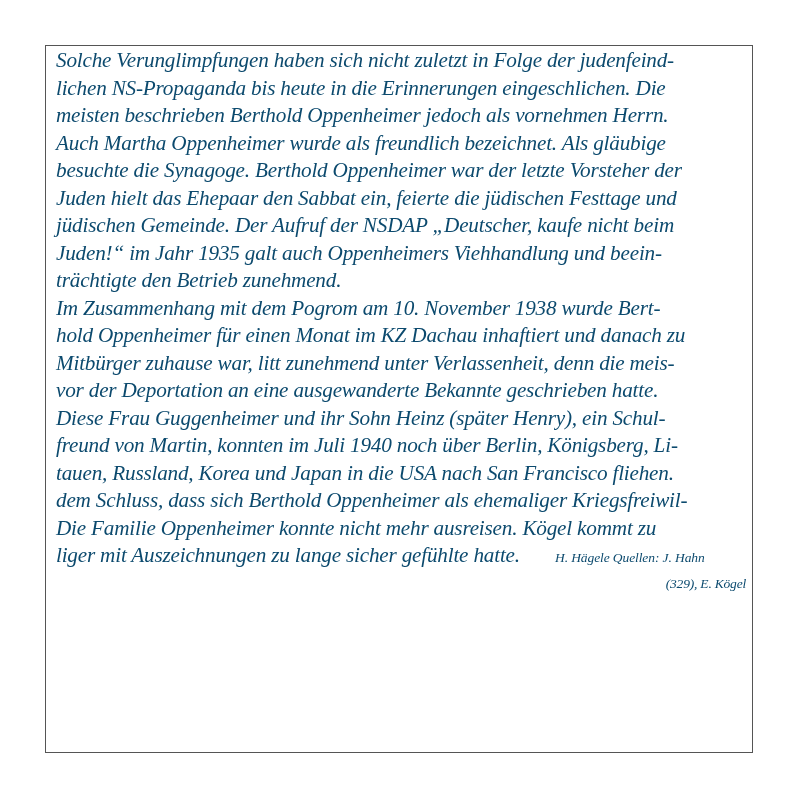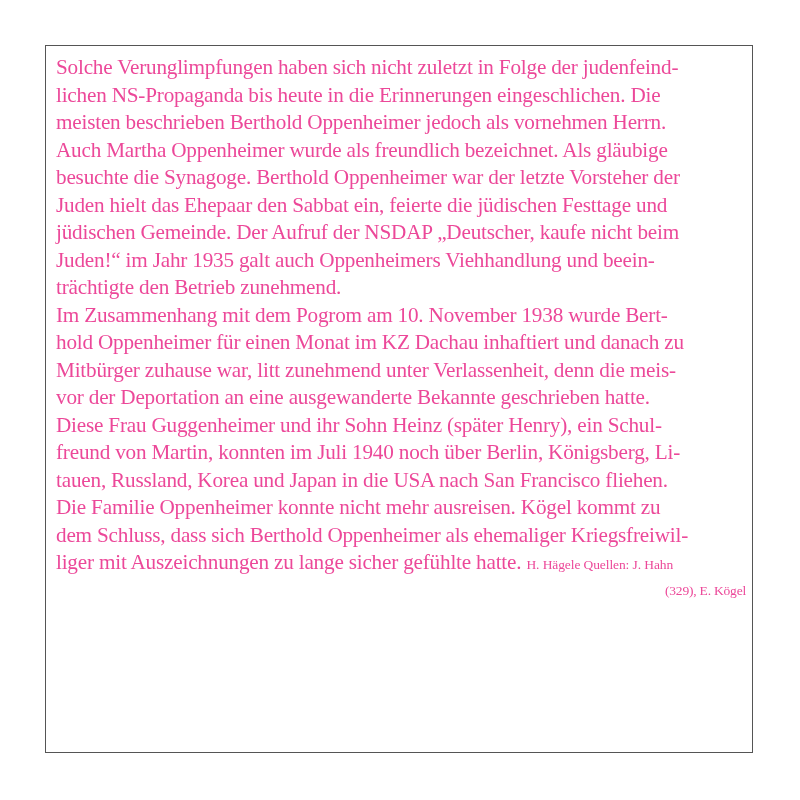--- a/index.html
+++ b/index.html
@@ -16,35 +16,37 @@
       top: 45px;
       width: 708px;
       height: 708px;
       border: 1px solid #555555;
       box-sizing: border-box;
       background: #ffffff;
     }
     .text-block {
       position: absolute;
       left: 10px;
-      top: 8px;
+      top: 1px;
       width: 690px;
       font-family: "Liberation Serif", "DejaVu Serif", serif;
       font-size: 21.2px;
       line-height: 27.5px;
-      color: #ec4899;
+      color: #0c4a6e;
       letter-spacing: -0.2px;
+      font-style: italic;
     }
     .line {
       display: block;
       white-space: nowrap;
     }
     .credit {
       font-size: 13.5px;
       letter-spacing: -0.1px;
+      margin-left: 30px;
     }
     .credit-line {
       display: block;
       white-space: nowrap;
       font-size: 13.5px;
       line-height: 24px;
       text-align: right;
     }
   </style>
 </head>
@@ -61,18 +63,18 @@
     <span class="line">jüdischen Gemeinde. Der Aufruf der NSDAP „Deutscher, kaufe nicht beim</span>
     <span class="line">Juden!“ im Jahr 1935 galt auch Oppenheimers Viehhandlung und beein-</span>
     <span class="line">trächtigte den Betrieb zunehmend.</span>
     <span class="line">Im Zusammenhang mit dem Pogrom am 10. November 1938 wurde Bert-</span>
     <span class="line">hold Oppenheimer für einen Monat im KZ Dachau inhaftiert und danach zu</span>
     <span class="line">Mitbürger zuhause war, litt zunehmend unter Verlassenheit, denn die meis-</span>
     <span class="line">vor der Deportation an eine ausgewanderte Bekannte geschrieben hatte.</span>
     <span class="line">Diese Frau Guggenheimer und ihr Sohn Heinz (später Henry), ein Schul-</span>
     <span class="line">freund von Martin, konnten im Juli 1940 noch über Berlin, Königsberg, Li-</span>
     <span class="line">tauen, Russland, Korea und Japan in die USA nach San Francisco fliehen.</span>
+    <span class="line">dem Schluss, dass sich Berthold Oppenheimer als ehemaliger Kriegsfreiwil-</span>
     <span class="line">Die Familie Oppenheimer konnte nicht mehr ausreisen. Kögel kommt zu</span>
-    <span class="line">dem Schluss, dass sich Berthold Oppenheimer als ehemaliger Kriegsfreiwil-</span>
     <span class="line"><span>liger mit Auszeichnungen zu lange sicher gefühlte hatte.</span> <span class="credit">H. Hägele Quellen: J. Hahn</span></span>
     <span class="credit-line">(329), E. Kögel</span>
   </div>
 </div>
 
 </body></html>

